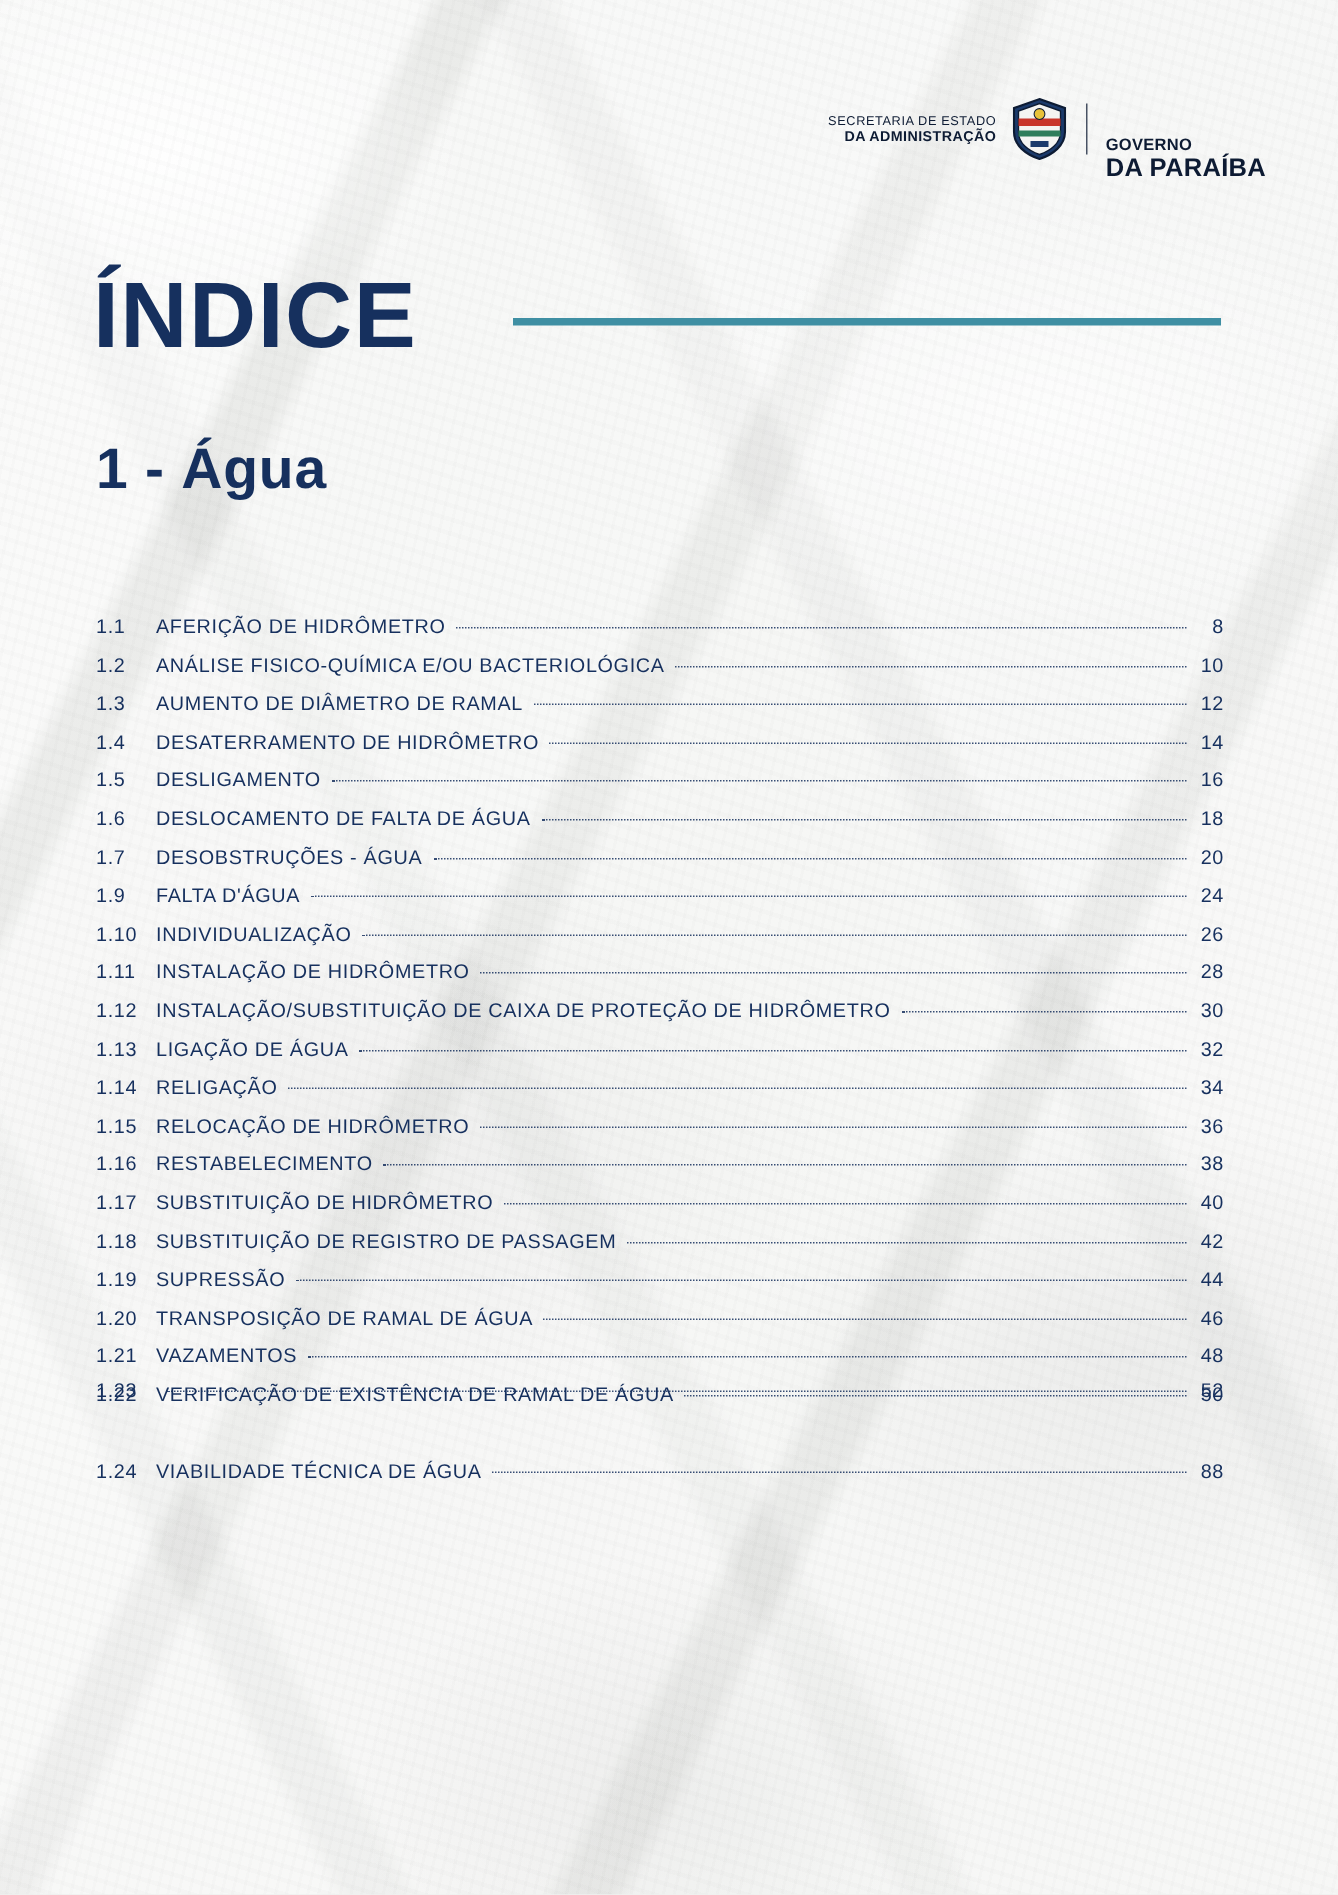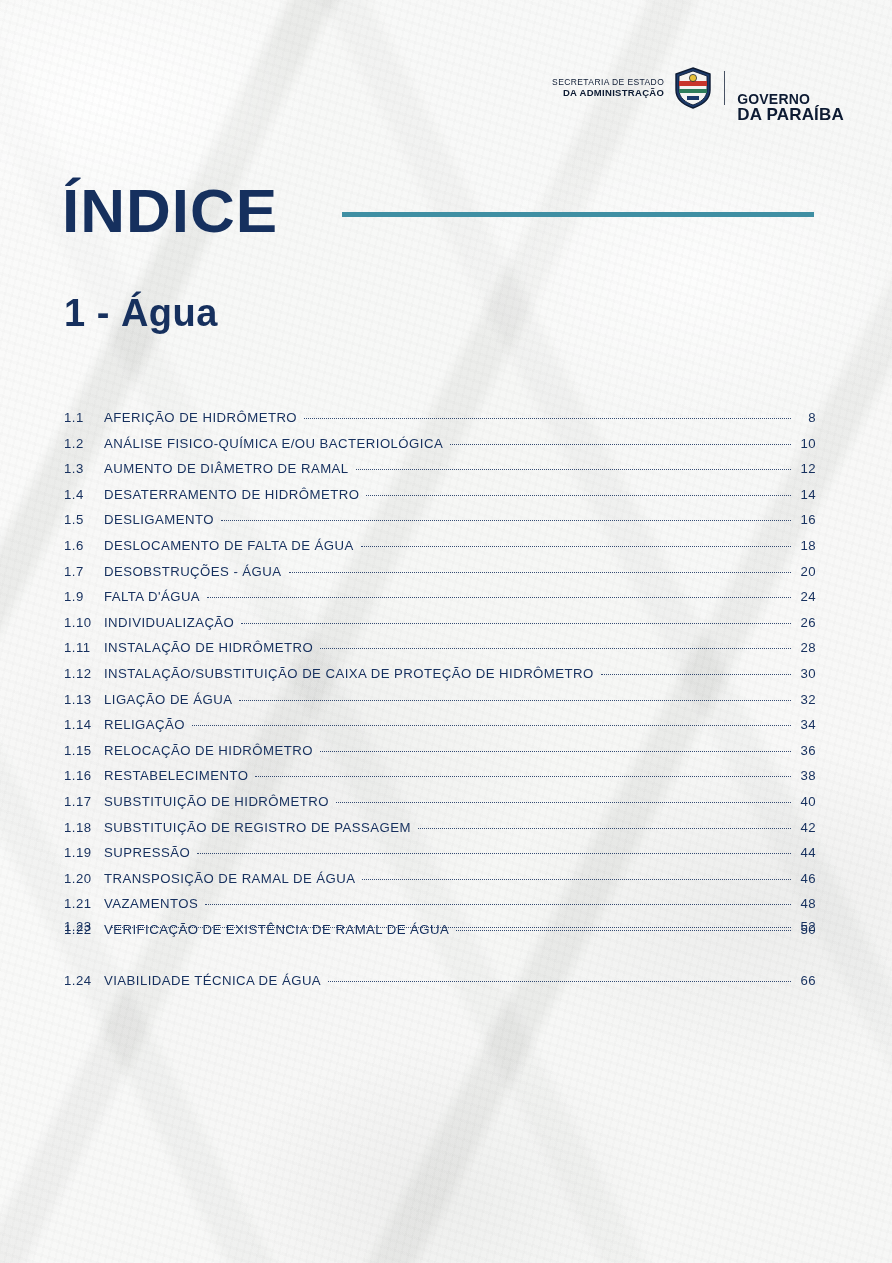--- a/index.html
+++ b/index.html
@@ -78,21 +78,21 @@
     height: 42px;
     position: relative;
     flex: 0 0 auto;
   }
   .brand-right {
     color: #0d1b33;
     line-height: 1.02;
     font-weight: bold;
     letter-spacing: 0.2px;
   }
-  .brand-right .g1 { font-size: 14px; margin-top: 40px; }
+  .brand-right .g1 { font-size: 11px; margin-top: 40px; }
   .brand-right .g2 { font-size: 17px; }
   .brand-divider {
     width: 1px;
     height: 34px;
     background: #0d1b33;
     opacity: 0.75;
     margin: 0 2px;
   }
 
   
@@ -362,17 +362,17 @@
     <div class="toc-row">
       <span class="toc-num">1.23</span>
       <span class="toc-dots"></span>
       <span class="toc-page">52</span>
     </div>
 
     <div class="toc-row">
       <span class="toc-num">1.24</span>
       <span class="toc-label">VIABILIDADE TÉCNICA DE ÁGUA</span>
       <span class="toc-dots"></span>
-      <span class="toc-page">66</span>
+      <span class="toc-page">88</span>
     </div>
 
   </div>
 </div>
 
 </body></html>

